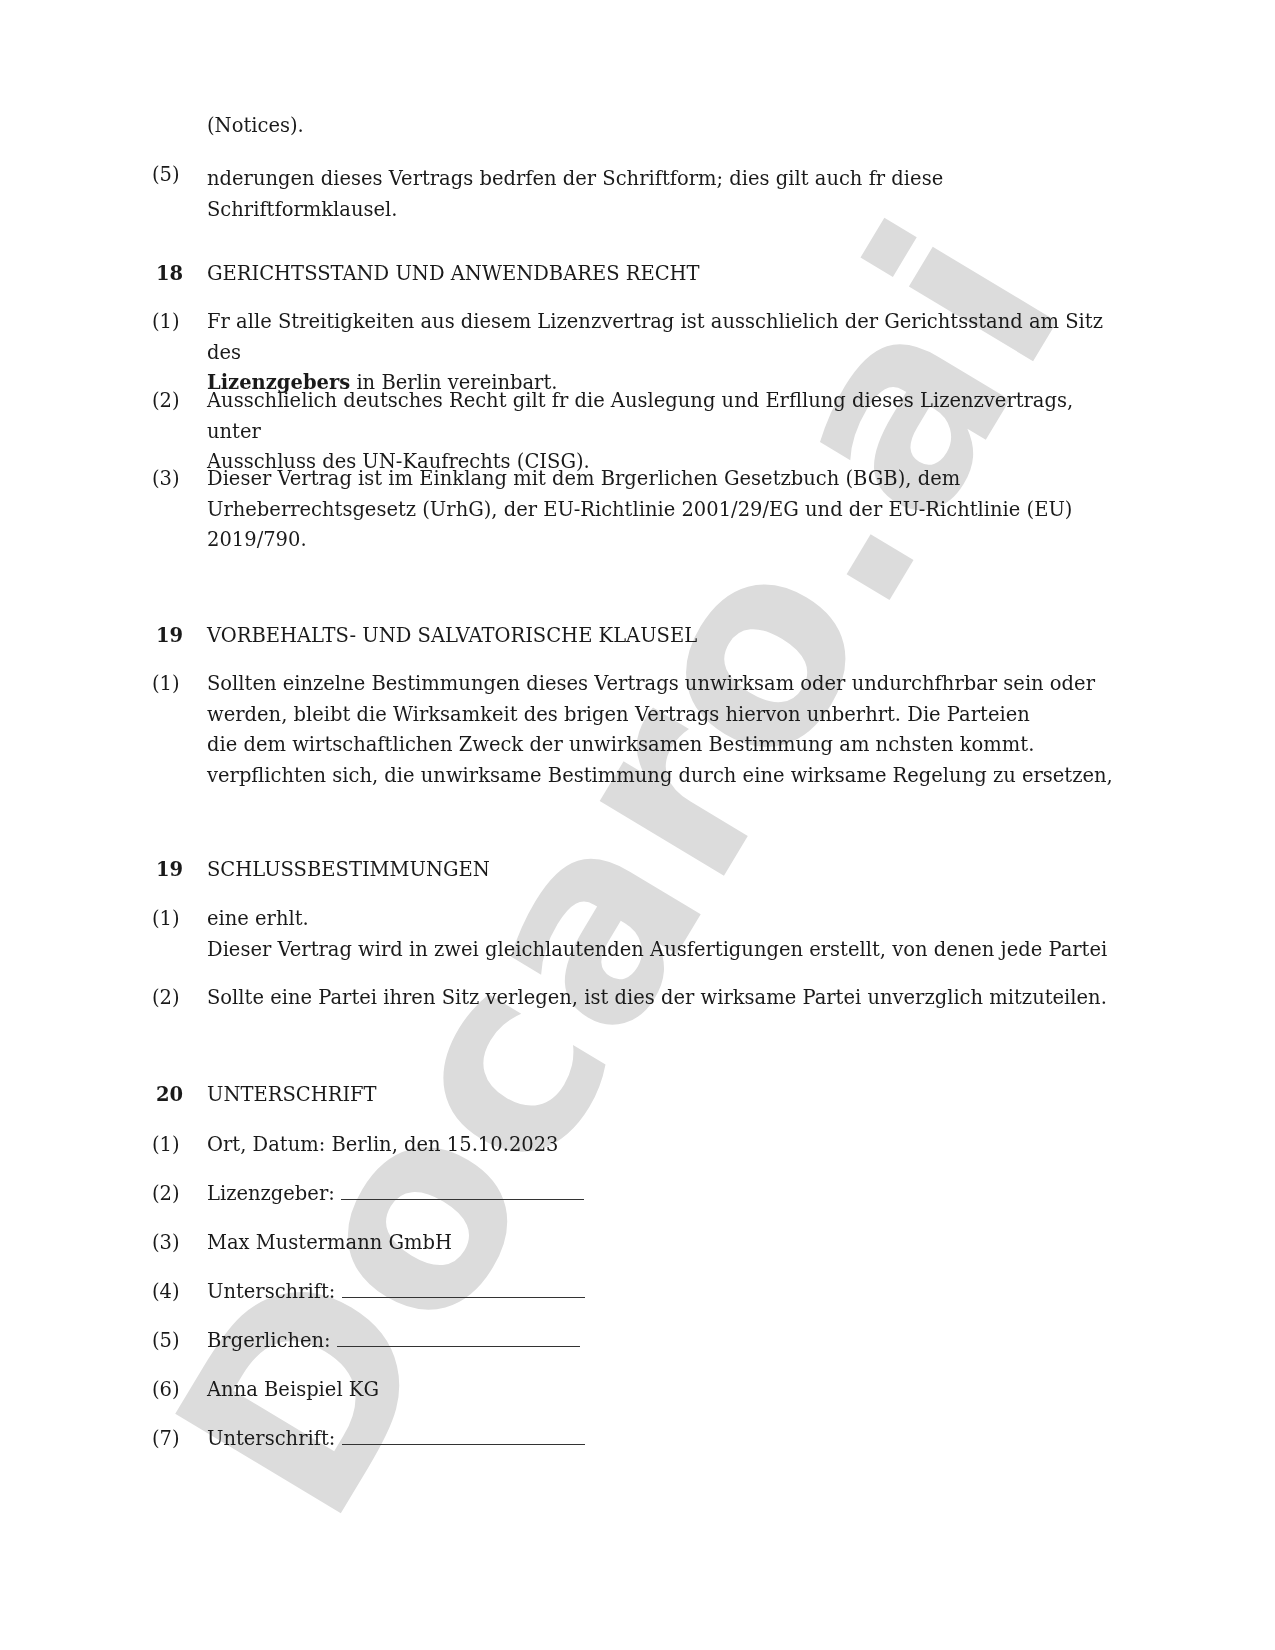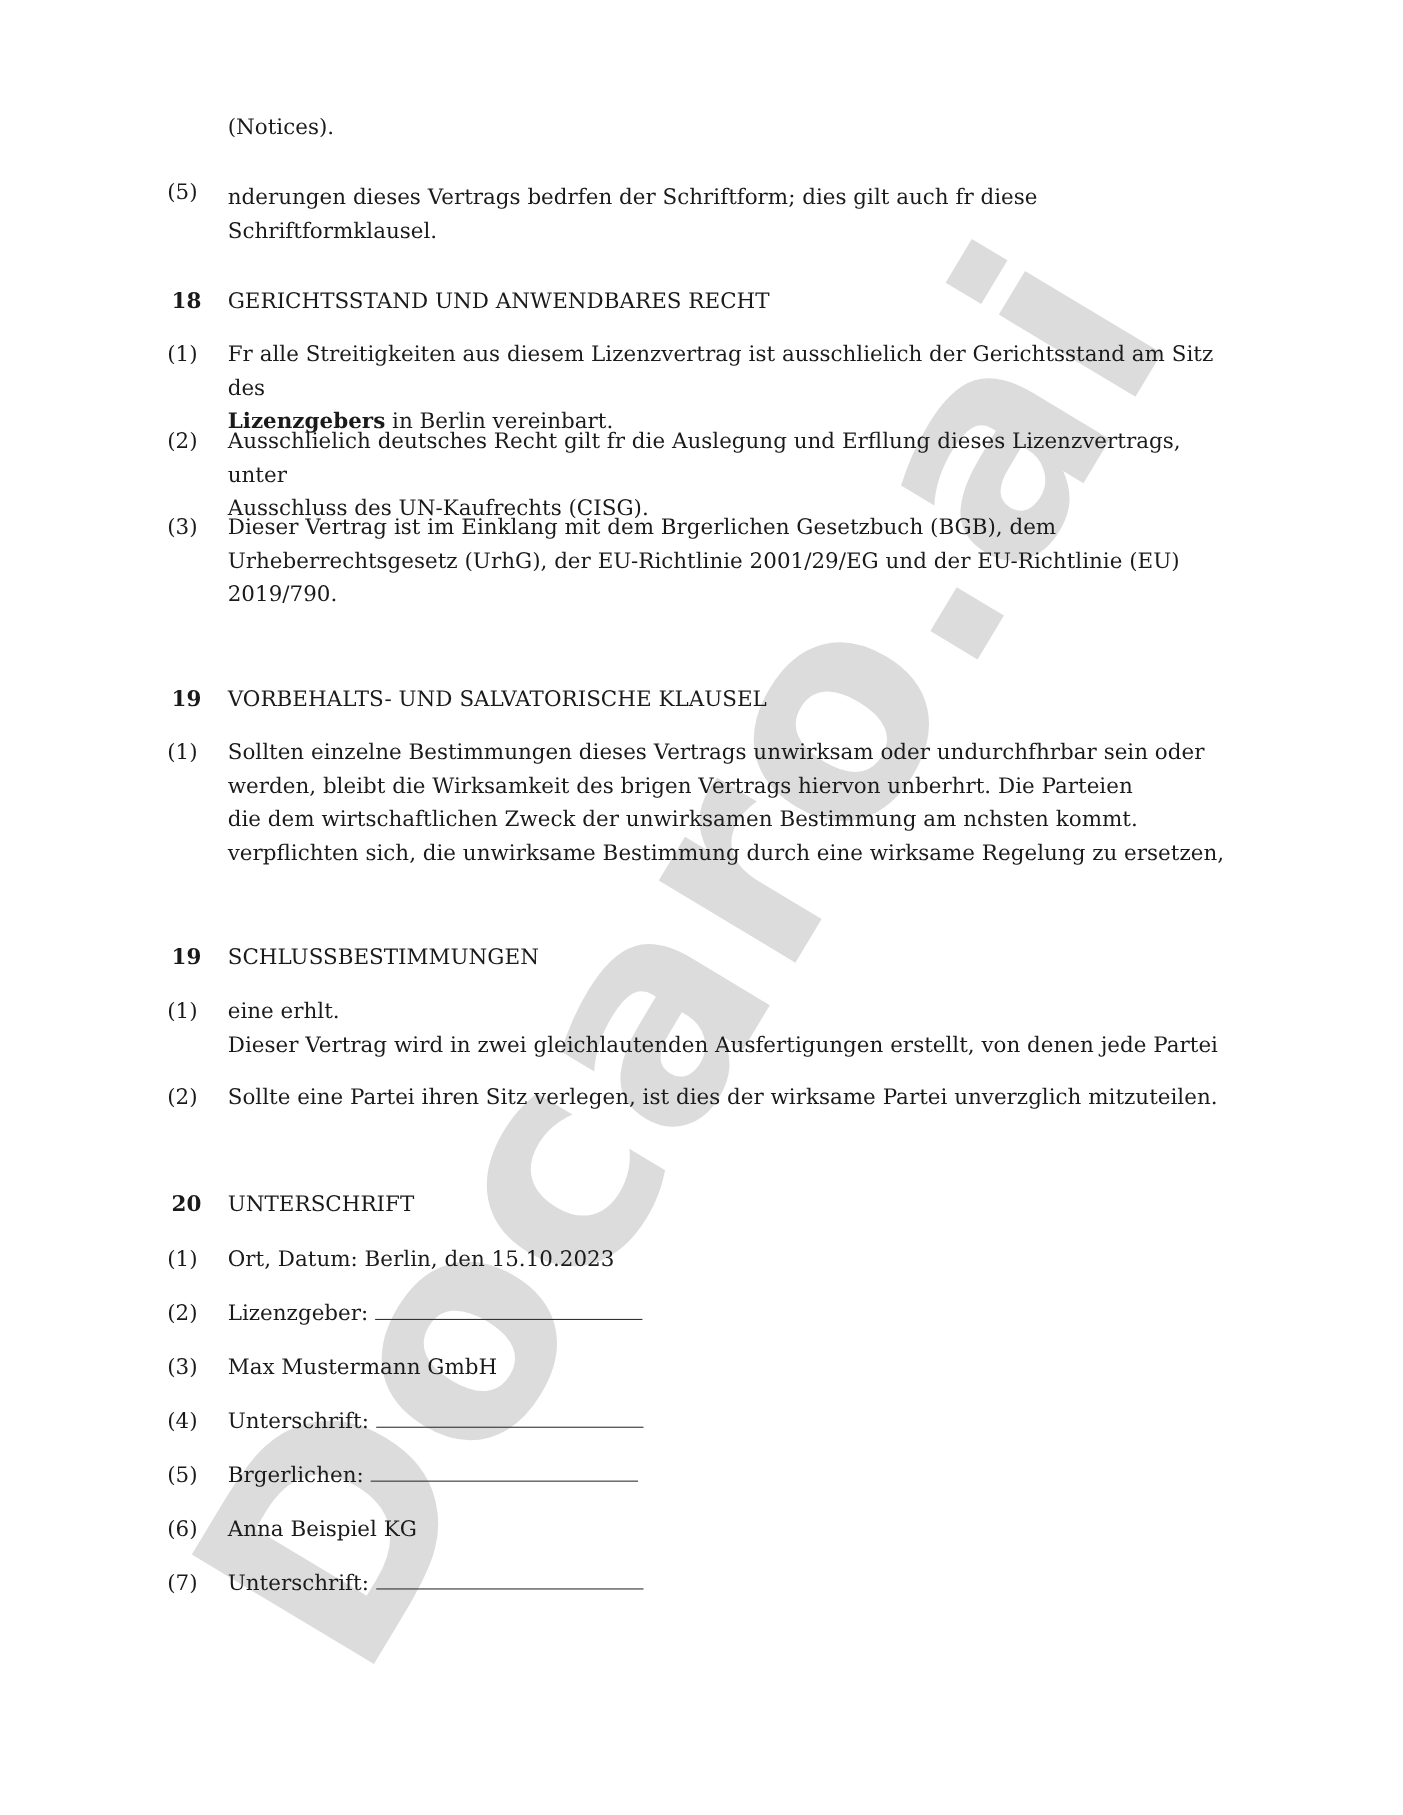--- a/index.html
+++ b/index.html
@@ -23,21 +23,21 @@
 <body>
 
 <div class="page">
 
   <div class="watermark">
     <span>Docaro.ai</span>
   </div>
 
   <div class="content">
 
-    <div class="txt" style="top:101px">(Notices).</div>
+    <div class="txt" style="top:111px">(Notices).</div>
     <div class="num" style="top:160px">(5)</div>
     <div class="txt" style="top:164px">nderungen dieses Vertrags bedrfen der Schriftform; dies gilt auch fr diese Schriftformklausel.</div>
 
     <div class="hnum" style="top:259px">18</div>
     <div class="htxt" style="top:259px">GERICHTSSTAND UND ANWENDBARES RECHT</div>
 
     <div class="num" style="top:307px">(1)</div>
     <div class="txt" style="top:307px">
       <div>Fr alle Streitigkeiten aus diesem Lizenzvertrag ist ausschlielich der Gerichtsstand am Sitz des</div>
       <div><b>Lizenzgebers</b><span> in Berlin vereinbart.</span></div>

